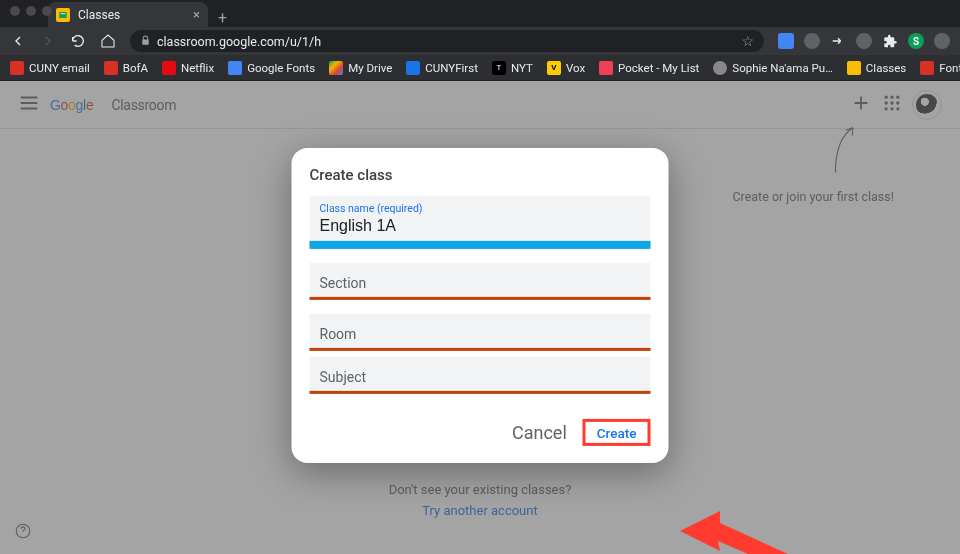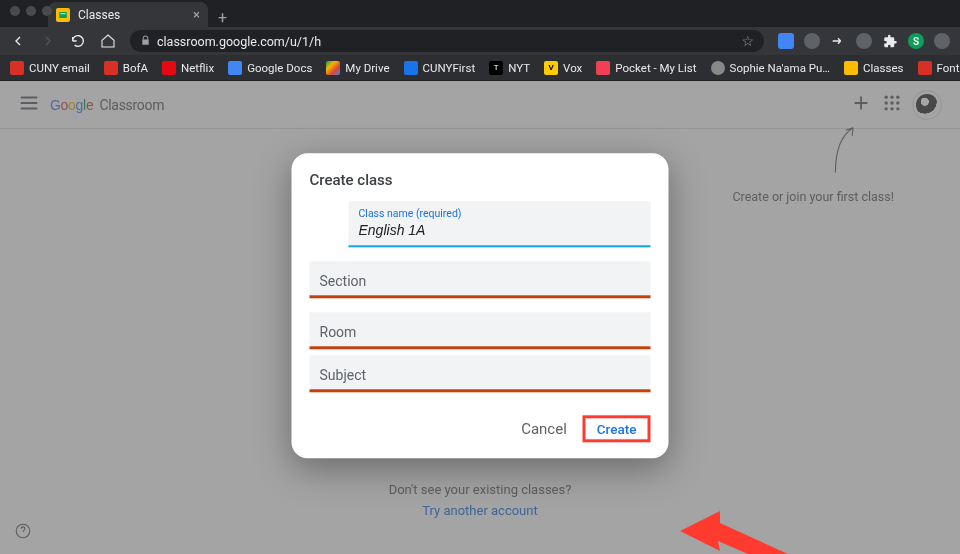--- a/index.html
+++ b/index.html
@@ -105,21 +105,21 @@
   align-items: center;
   padding: 0 18px;
   gap: 10px;
   border-bottom: 1px solid #e0e0e0;
 }
 .menu-btn svg{width:22px;height:22px;fill:#5f6368;}
 .logo { display:flex; align-items:baseline; font-size:14px; letter-spacing:-.3px;}
 .logo .g{font-family:"Product Sans",Arial,sans-serif;font-weight:500;}
 .logo .c1{color:#4285F4;} .logo .c2{color:#DB4437;} .logo .c3{color:#F4B400;}
 .logo .c4{color:#4285F4;} .logo .c5{color:#0F9D58;} .logo .c6{color:#DB4437;}
-.logo .restc{color:#5f6368;font-weight:400;margin-left:6px;}
+.logo .restc{color:#5f6368;font-weight:400;margin-left:18px;}
 .app-bar .spacer{flex:1;}
 .plus-btn svg{width:22px;height:22px;fill:#5f6368;}
 .apps-grid svg{width:20px;height:20px;fill:#5f6368;}
 .avatar{width:30px;height:30px;border-radius:50%;background:#fff;border:1px solid #ddd;display:flex;align-items:center;justify-content:center;overflow:hidden;}
 .avatar .inner{width:22px;height:22px;border-radius:50%;background:radial-gradient(circle at 40% 35%, #fff 20%, #333 22%, #333 60%, #fff 62%);}
 .hint-arrow{ position:absolute; right:98px; top:42px; }
 .hint-arrow svg{width:34px;height:56px;stroke:#5f6368;fill:none;stroke-width:1.4;}
 .hint-text{ position:absolute; right:66px; top:108px; font-size:12.5px; color:#5f6368;}
 
 .bottom-msg{position:absolute; left:0; right:0; bottom:36px; text-align:center; font-size:13px; color:#5f6368;}
@@ -139,27 +139,27 @@
   padding:18px 18px 10px;
 }
 .dialog h2{ font-size:15px; font-weight:500; color:#3c4043; margin-bottom:12px;}
 .field{
   background:#f1f3f4;
   border-bottom:3px solid #c2410c;
   padding:12px 10px 6px;
   margin-bottom:14px;
   position:relative;
 }
-.field.filled{ padding-top:6px; border-bottom:2px solid #0ea5e9;margin-left:39px;}
+.field.filled{ padding-top:6px; border-bottom:8px solid #0ea5e9;}
 .field.filled .flabel{ font-size:10.5px; color:#1a73e8;}
 .field .flabel{ font-size:14px; color:#5f6368; display:block;}
-.field input{ border:none; background:transparent; outline:none; font-size:14px; color:#202124; width:100%; padding-top:2px;font-style:italic;}
+.field input{ border:none; background:transparent; outline:none; font-size:16px; color:#202124; width:100%; padding-top:2px;}
 
 .dialog-actions{ display:flex; justify-content:flex-end; gap:6px; padding:8px 0 4px; align-items:center;}
-.btn-cancel{ font-size:15px; color:#5f6368; padding:6px 10px; cursor:pointer;}
+.btn-cancel{ font-size:18px; color:#5f6368; padding:6px 10px; cursor:pointer;}
 .btn-create-wrap{ border:3px solid #ff3b30; padding:1px;}
 .btn-create{ font-size:13.5px; color:#1a73e8; padding:5px 10px; cursor:pointer; font-weight:500;}
 
 
 .red-arrow { position:absolute; left:680px; top:420px; pointer-events:none;}
 .red-arrow svg{width:220px;height:120px;}
 </style>
 </head>
 <body>
 
@@ -237,21 +237,21 @@
   <span class="bm">
       <span class="bm-icon" style="background:#d93025"></span>
       <span>BofA</span>
     </span>
   <span class="bm">
       <span class="bm-icon" style="background:#e50914"></span>
       <span>Netflix</span>
     </span>
   <span class="bm">
       <span class="bm-icon" style="background:#4285F4"></span>
-      <span>Google Docs</span>
+      <span>Google Fonts</span>
     </span>
   <span class="bm">
       <span class="bm-icon" style="background:linear-gradient(135deg,#0F9D58,#F4B400,#DB4437,#4285F4)"></span>
       <span>My Drive</span>
     </span>
   <span class="bm">
       <span class="bm-icon" style="background:#1a73e8"></span>
       <span>CUNYFirst</span>
     </span>
   <span class="bm">

